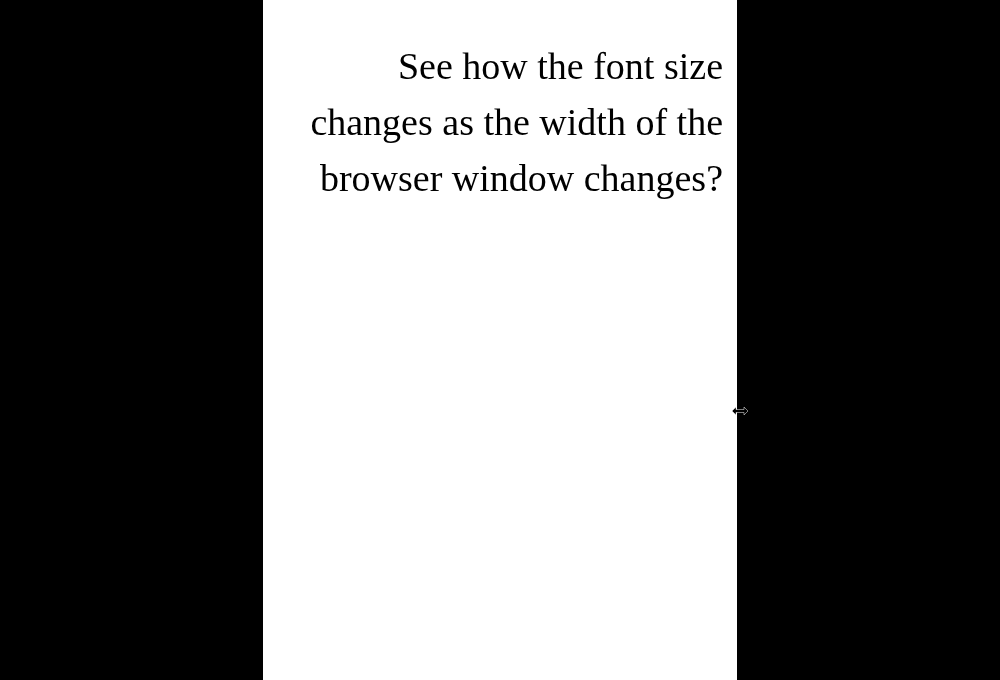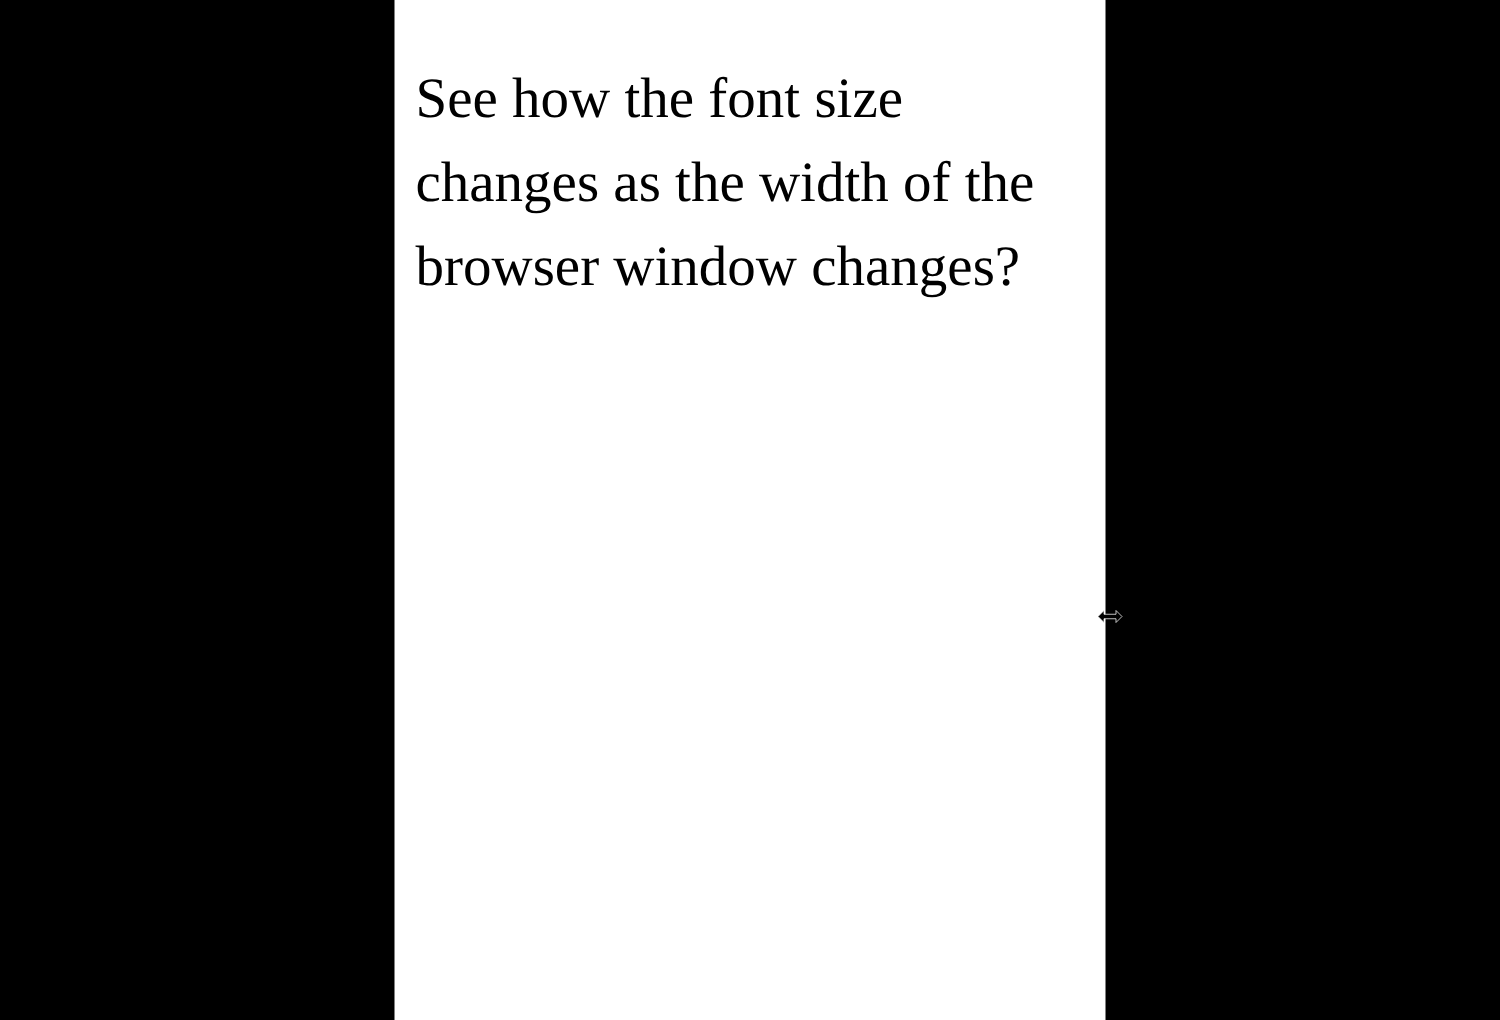--- a/index.html
+++ b/index.html
@@ -23,20 +23,21 @@
       background: #ffffff;
       padding: 38px 14px 0 14px;
       position: relative;
     }
     .content-text {
       font-family: "Times New Roman", Times, serif;
       font-size: 38px;
       line-height: 1.48;
       color: #000000;
       font-weight: 400;
+      text-align: right;
     }
     .resize-cursor {
       position: absolute;
       top: 405px;
       left: 731px;
       width: 18px;
       height: 12px;
       pointer-events: none;
     }
     .resize-cursor svg {

